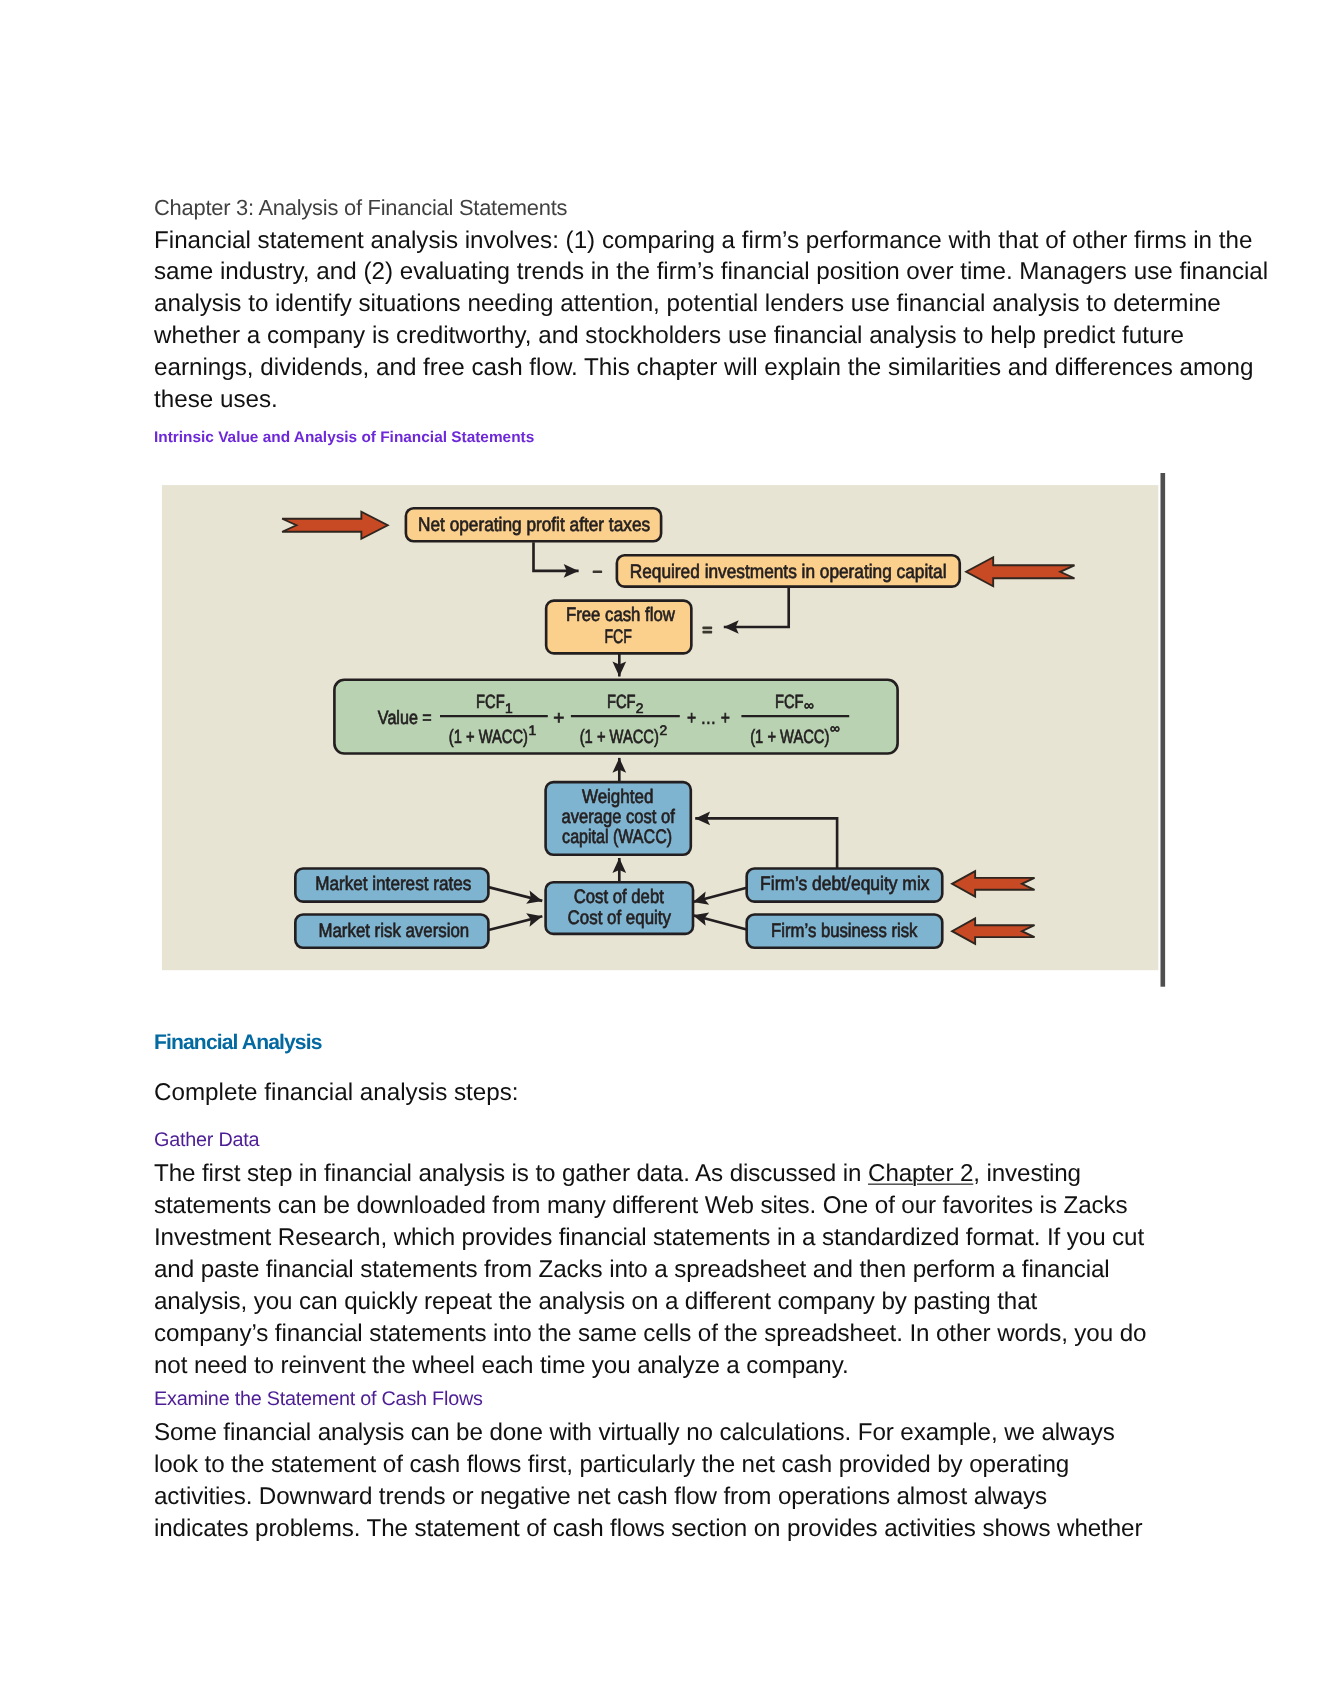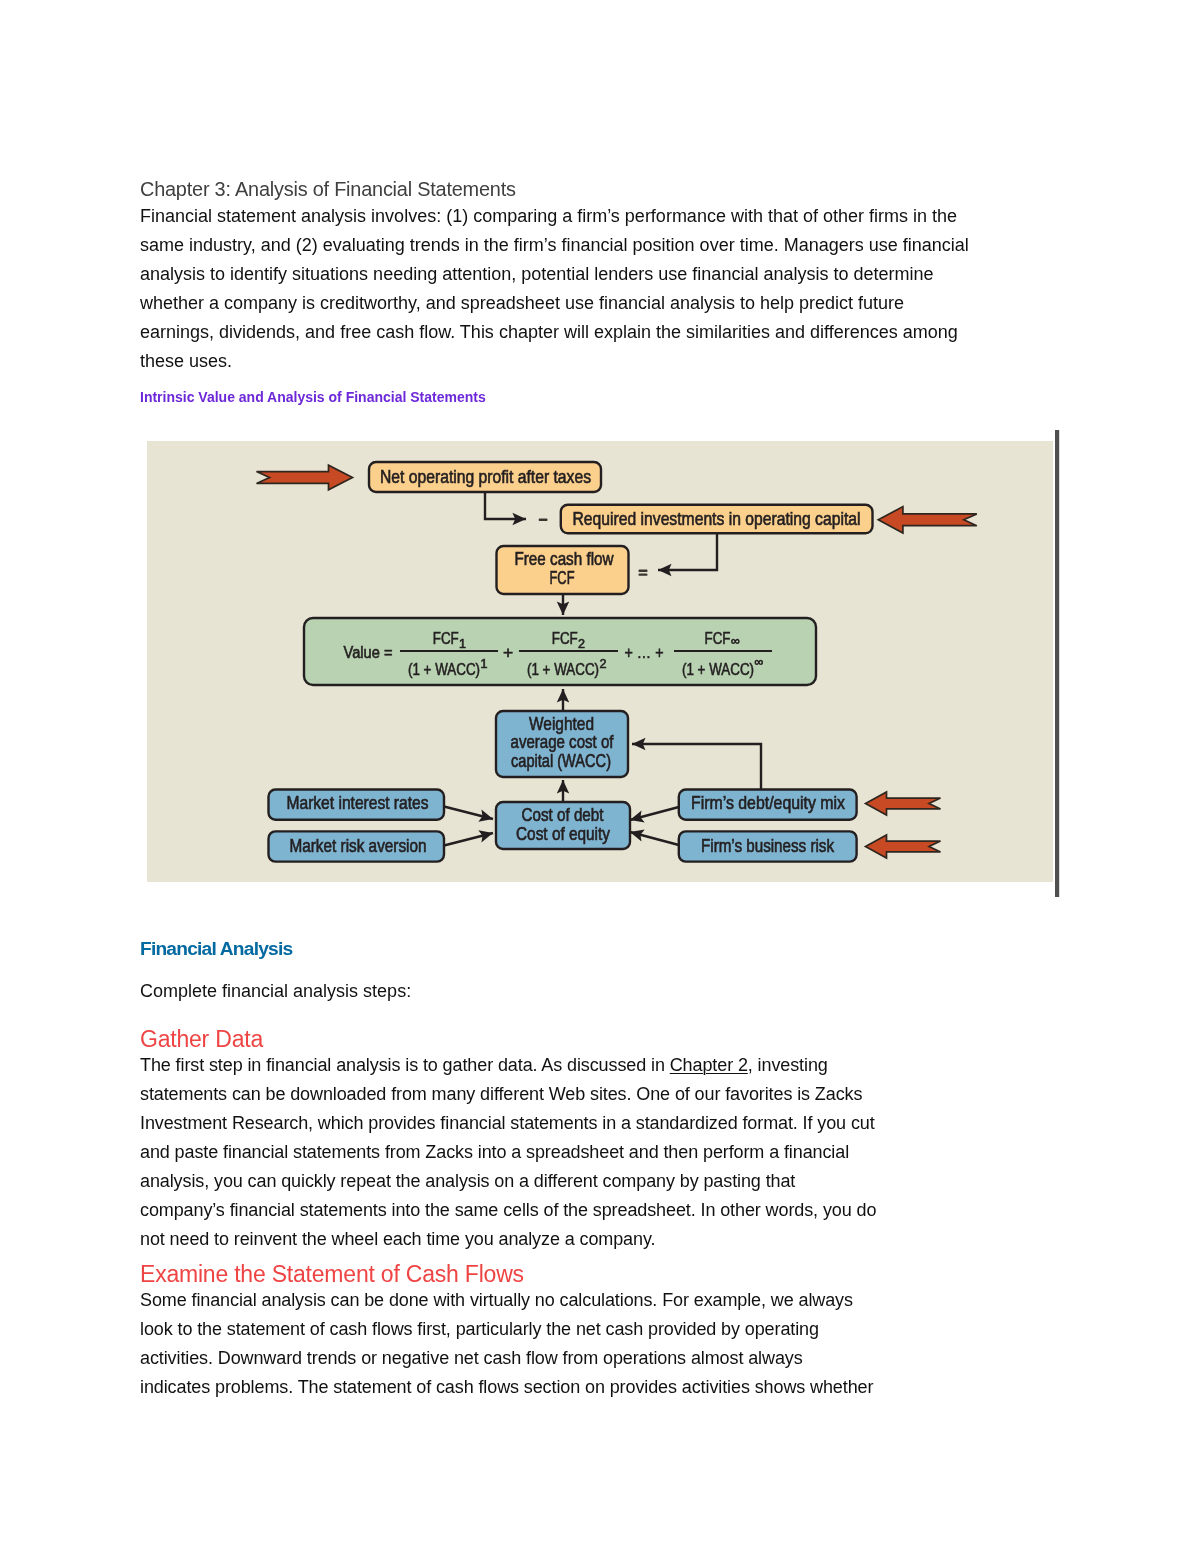--- a/index.html
+++ b/index.html
@@ -1,41 +1,41 @@
 <!DOCTYPE html>
 <html><head>
 <meta charset="utf-8">
 <style>
   html,body{margin:0;padding:0;background:#ffffff;}
   body{width:1200px;height:1553px;position:relative;overflow:hidden;
        font-family:"Liberation Sans",sans-serif;color:#000;
        -webkit-font-smoothing:antialiased;}
   .page{position:absolute;left:0;top:0;width:1004px;height:1553px;background:#fff;}
 
-  .ln{position:absolute;white-space:pre;font-size:18px;line-height:1;color:#111;}
+  .ln{position:absolute;white-space:pre;font-size:22px;line-height:1;color:#111;}
   .ln.tight{letter-spacing:-0.105px;}
   .chapter-head{position:absolute;white-space:pre;font-size:19.9px;color:#404040;letter-spacing:-0.21px;}
   .sec-head{position:absolute;white-space:pre;font-size:14px;font-weight:bold;color:#6d28d9;}
   .h-blue{position:absolute;white-space:pre;font-size:19.2px;font-weight:bold;color:#0369a1;letter-spacing:-0.8px;}
-  .h-orange{position:absolute;white-space:pre;font-size:23px;color:#ef4444;letter-spacing:-0.21px;}
+  .h-orange{position:absolute;white-space:pre;font-size:18px;color:#4c1d95;letter-spacing:-0.21px;}
   .ul{text-decoration:underline;text-underline-offset:1.5px;text-decoration-thickness:1.3px;}
 
   #diagram{position:absolute;left:147px;top:430px;}
 </style>
 </head>
 <body>
 
 <div class="page">
 
   <div class="chapter-head" style="left:140px;top:177.5px;">Chapter 3: Analysis of Financial Statements</div>
 
   <div class="ln" style="left:140px;top:206.5px;">Financial statement analysis involves: (1) comparing a firm’s performance with that of other firms in the</div>
   <div class="ln" style="left:140px;top:235.5px;">same industry, and (2) evaluating trends in the firm’s financial position over time. Managers use financial</div>
   <div class="ln" style="left:140px;top:264.5px;">analysis to identify situations needing attention, potential lenders use financial analysis to determine</div>
-  <div class="ln" style="left:140px;top:293.5px;">whether a company is creditworthy, and spreadsheet use financial analysis to help predict future</div>
+  <div class="ln" style="left:140px;top:293.5px;">whether a company is creditworthy, and stockholders use financial analysis to help predict future</div>
   <div class="ln" style="left:140px;top:322.5px;">earnings, dividends, and free cash flow. This chapter will explain the similarities and differences among</div>
   <div class="ln" style="left:140px;top:351.5px;">these uses.</div>
 
   <div class="sec-head" style="left:140px;top:389px;">Intrinsic Value and Analysis of Financial Statements</div>
 
   <div id="diagram">
     <svg width="918" height="472" viewBox="0 0 918 472">
       <rect x="0" y="11" width="906" height="441" fill="#e8e4d3"></rect>
       <rect x="908" y="0" width="4.2" height="467" fill="#4f4f4f"></rect>
 

